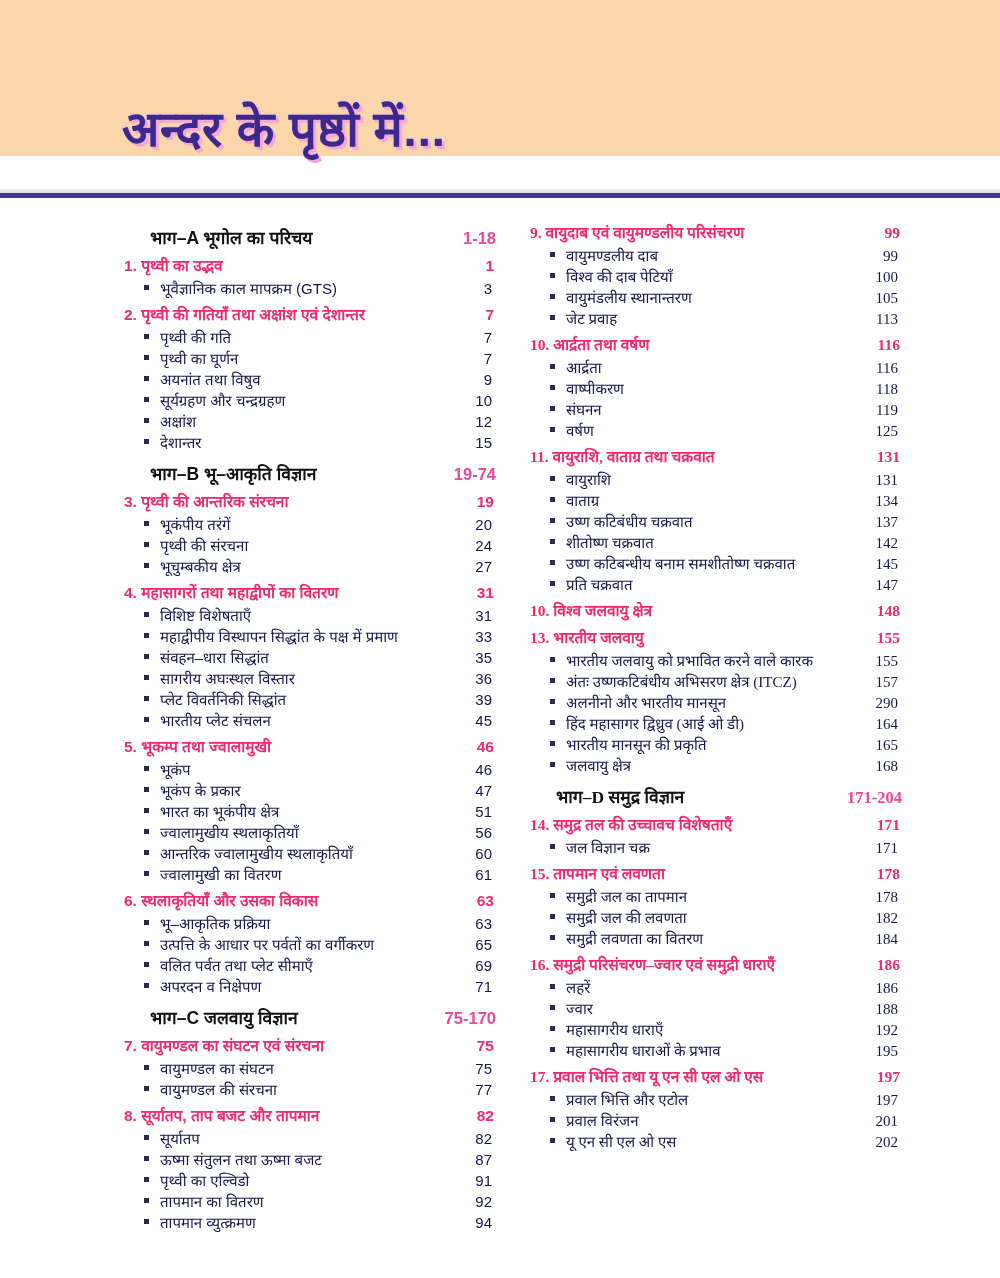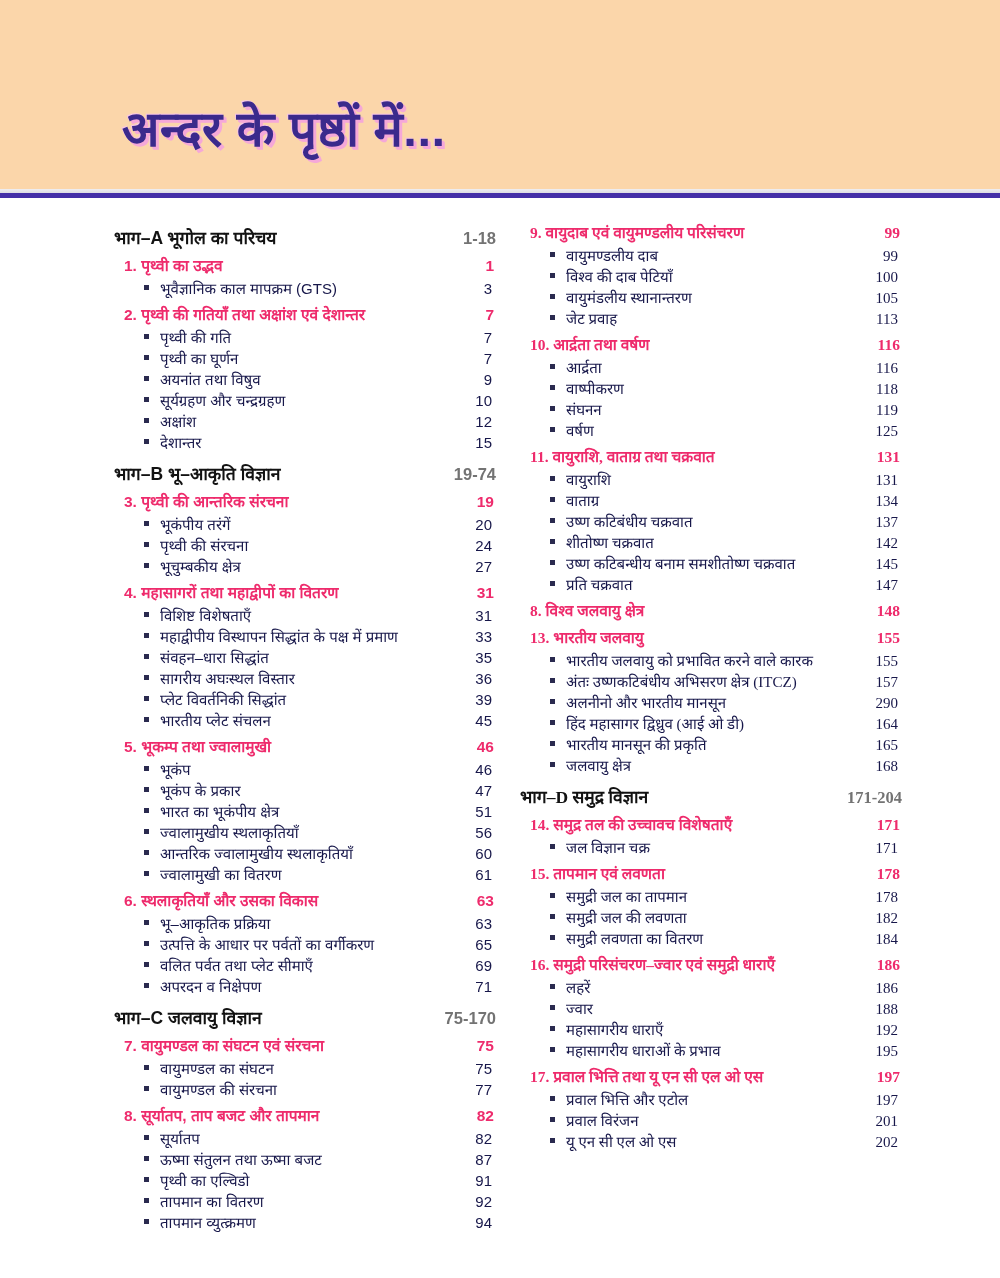--- a/index.html
+++ b/index.html
@@ -21,21 +21,21 @@
     background: #ffffff;
     box-sizing: border-box;
   }
 
   
   .header-band {
     position: absolute;
     top: 0;
     left: 0;
     width: 1000px;
-    height: 189px;
+    height: 156px;
     background: #fbd6aa;
   }
 
   .header-title {
     position: absolute;
     left: 122px;
     top: 105px;
     font-size: 49px;
     font-weight: bold;
     color: #3b2a8c;
@@ -100,22 +100,23 @@
   .toc-label { display: flex; align-items: baseline; }
   .toc-page  { text-align: right; flex: 0 0 auto; padding-left: 8px; }
 
   
   .row-part {
     font-size: 17.5px;
     font-weight: bold;
     color: #121212;
     margin-top: 9px;
     margin-bottom: 3px;
-  }
-  .row-part .toc-page { font-size: 16.5px; font-weight: bold; color: #737373; }
+    margin-left: 36px;
+  }
+  .row-part .toc-page { font-size: 16.5px; font-weight: bold; color: #ec4899; }
 
   
   .row-chapter {
     font-size: 15.5px;
     font-weight: bold;
     color: #ee2b6c;
     margin-top: 5px;
     margin-bottom: 2px;
     padding-left: 10px;
   }
@@ -577,21 +578,21 @@
         </div>
         <div class="toc-row row-topic">
           <span class="toc-label">
             <span class="bullet"></span>
             <span>प्रति चक्रवात</span>
           </span>
           <span class="toc-page"><span class="pagenum-col">147</span></span>
         </div>
         <div class="toc-row row-chapter">
           <span class="toc-label">
-            <span>8. विश्व जलवायु क्षेत्र</span>
+            <span>10. विश्व जलवायु क्षेत्र</span>
           </span>
           <span class="toc-page"><span class="pagenum-col">148</span></span>
         </div>
         <div class="toc-row row-chapter">
           <span class="toc-label">
             <span>13. भारतीय जलवायु</span>
           </span>
           <span class="toc-page"><span class="pagenum-col">155</span></span>
         </div>
         <div class="toc-row row-topic">

